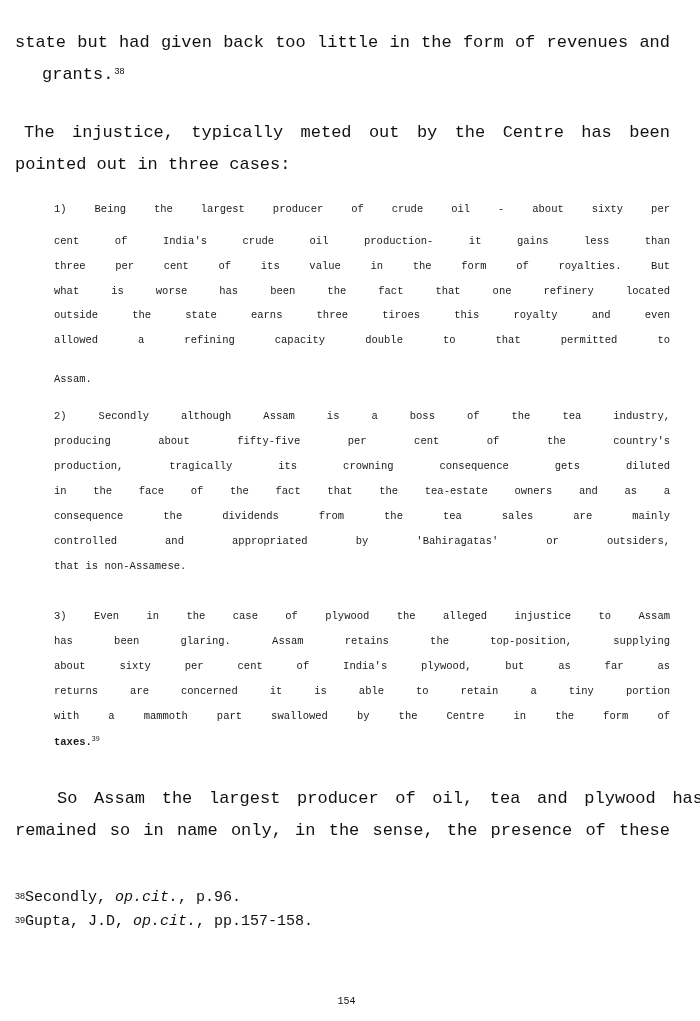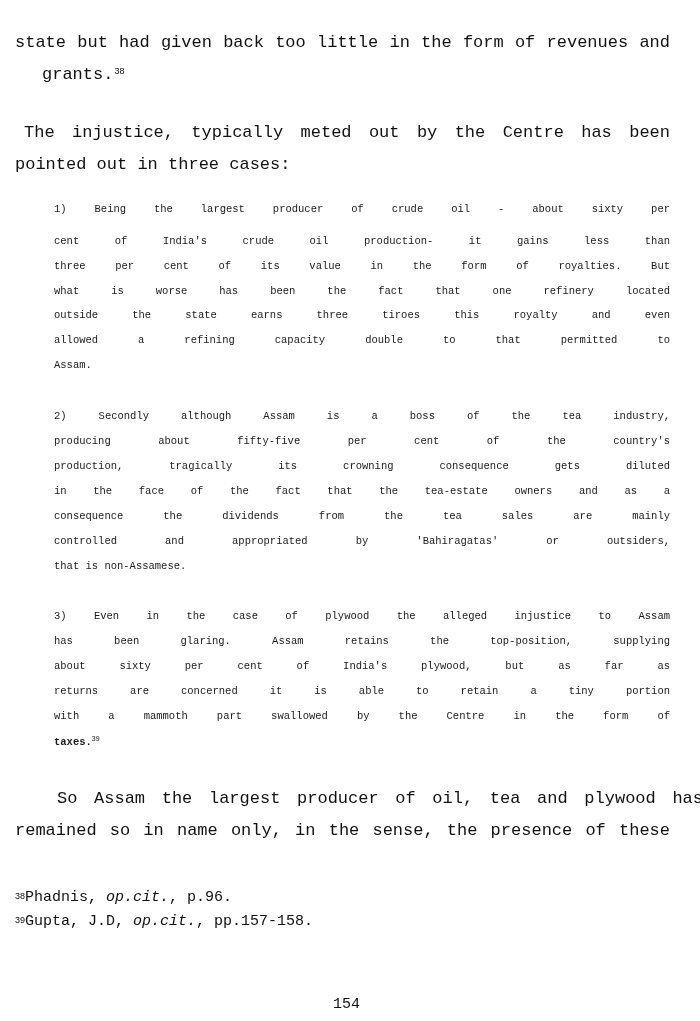--- a/index.html
+++ b/index.html
@@ -91,21 +91,21 @@
     }
     .footnote i {
       font-style: italic;
     }
     .page-number {
       position: absolute;
       left: 0;
       width: 693px;
       top: 996px;
       text-align: center;
-      font-size: 15px;
+      font-size: 10px;
       font-family: "Liberation Mono", "DejaVu Sans Mono", monospace;
     }
   </style>
 </head>
 <body>
 
 <div class="page">
 
   <div class="body-line" style="top:33px;">
     <span>state but had given back too little in the form of revenues and</span>
@@ -121,21 +121,21 @@
     <span>pointed out in three cases:</span>
   </div>
 
   <div>
     <div class="quote-line" style="top:202px;">1)  Being the largest producer of crude oil - about sixty per</div>
     <div class="quote-line" style="top:234px;">cent of India's crude oil production- it gains less than</div>
     <div class="quote-line" style="top:259px;">three per cent of its value in the form of royalties. But</div>
     <div class="quote-line" style="top:284px;">what is worse has been the fact that one refinery located</div>
     <div class="quote-line" style="top:308px;">outside the state earns three tiroes this royalty and even</div>
     <div class="quote-line" style="top:333px;">allowed a refining capacity double to that permitted to</div>
-    <div class="quote-line last" style="top:358px;">Assam.</div>
+    <div class="quote-line last" style="top:372px;">Assam.</div>
   </div>
 
   <div>
     <div class="quote-line" style="top:409px;">2)  Secondly although Assam is a boss of the tea industry,</div>
     <div class="quote-line" style="top:434px;">producing about fifty-five per cent of the country's</div>
     <div class="quote-line" style="top:459px;">production, tragically its crowning consequence gets diluted</div>
     <div class="quote-line" style="top:484px;">in the face of the fact that the tea-estate owners and as a</div>
     <div class="quote-line" style="top:509px;">consequence the dividends from the tea sales are mainly</div>
     <div class="quote-line" style="top:534px;">controlled and appropriated by 'Bahiragatas' or outsiders,</div>
     <div class="quote-line last" style="top:559px;">that is non-Assamese.</div>
@@ -153,21 +153,21 @@
   </div>
 
   <div class="body-line indent" style="top:789px;margin-left:33px;">
     <span>So Assam the largest producer of oil, tea and plywood has</span>
   </div>
   <div class="body-line" style="top:821px;">
     <span>remained so in name only, in the sense, the presence of these</span>
   </div>
 
   <div class="footnote" style="top:889px;">
-    <sup>38</sup><span>Phadnis, </span><i>op.cit.</i><span>, p.96.</span>
+    <sup>38</sup><span>Secondly, </span><i>op.cit.</i><span>, p.96.</span>
   </div>
   <div class="footnote" style="top:913px;">
     <sup>39</sup><span>Gupta, J.D, </span><i>op.cit.</i><span>, pp.157-158.</span>
   </div>
 
   <div class="page-number">154</div>
 
 </div>
 
 </body></html>

